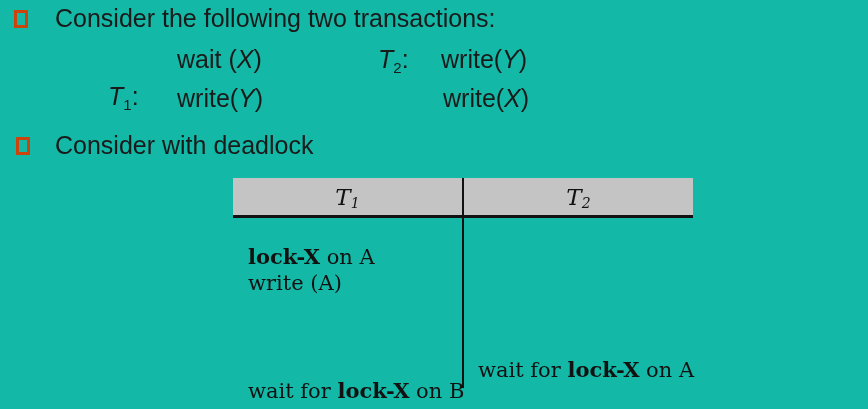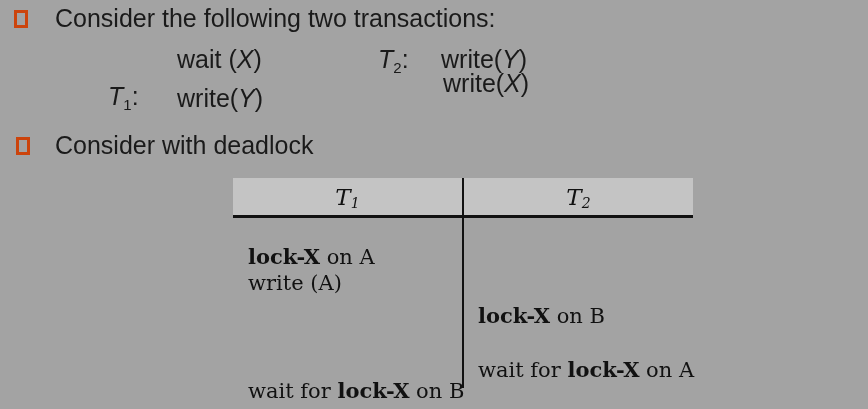--- a/index.html
+++ b/index.html
@@ -1,20 +1,20 @@
 <!DOCTYPE html>
 <html><head>
 <meta charset="utf-8">
 <style>
   html, body { margin: 0; padding: 0; background: #ffffff; }
   .slide {
     position: relative;
     width: 868px;
     height: 409px;
-    background: #a3a3a3;
+    background: #14b8a6;
     overflow: hidden;
     font-family: "Liberation Sans", sans-serif;
     color: #1a1a1a;
   }
 
   
   .bullet-square {
     position: absolute;
     width: 8px;
     height: 12px;
@@ -113,21 +113,21 @@
 
   <span class="bullet-square" style="left:14px; top:10px;"></span>
   <div class="bullet-text" style="left:55px; top:3px;">Consider the following two transactions:</div>
 
   <div class="tx" style="left:108px; top:44px;margin-top:37px;"><i>T</i><sub>1</sub><span>:</span></div>
   <div class="tx" style="left:177px; top:44px;"><span>wait (</span><i>X</i><span>)</span></div>
   <div class="tx" style="left:378px; top:44px;"><i>T</i><sub>2</sub><span>:</span></div>
   <div class="tx" style="left:441px; top:44px;"><span>write(</span><i>Y</i><span>)</span></div>
 
   <div class="tx" style="left:177px; top:83px;"><span>write(</span><i>Y</i><span>)</span></div>
-  <div class="tx" style="left:443px; top:68px;"><span>write(</span><i>X</i><span>)</span></div>
+  <div class="tx" style="left:443px; top:83px;"><span>write(</span><i>X</i><span>)</span></div>
 
   <span class="bullet-square" style="left:16px; top:137px;"></span>
   <div class="bullet-text" style="left:55px; top:130px;">Consider with deadlock</div>
 
   <div class="sched-table">
     <div class="sched-header"></div>
     <div class="sched-col-head c1">
         <span>T</span>
         <sub>1</sub>
       </div>
@@ -135,17 +135,16 @@
         <span>T</span>
         <sub>2</sub>
       </div>
     <div class="sched-header-rule"></div>
     <div class="sched-divider"></div>
 
     <div class="sched-line" style="left:15px; top:43px;"><span></span><b>lock-X</b><span> on A</span></div>
     <div class="sched-line" style="left:15px; top:177px;"><span>wait for </span><b>lock-X</b><span> on B</span></div>
     <div class="sched-line" style="left:15px; top:70px;">write (A)</div>
 
-    <div class="sched-line" style="left:245px; top:102px;"><span></span><b>lock-X</b><span> on B</span></div>
     <div class="sched-line" style="left:245px; top:156px;"><span>wait for </span><b>lock-X</b><span> on A</span></div>
   </div>
 
 </div>
 
 </body></html>

